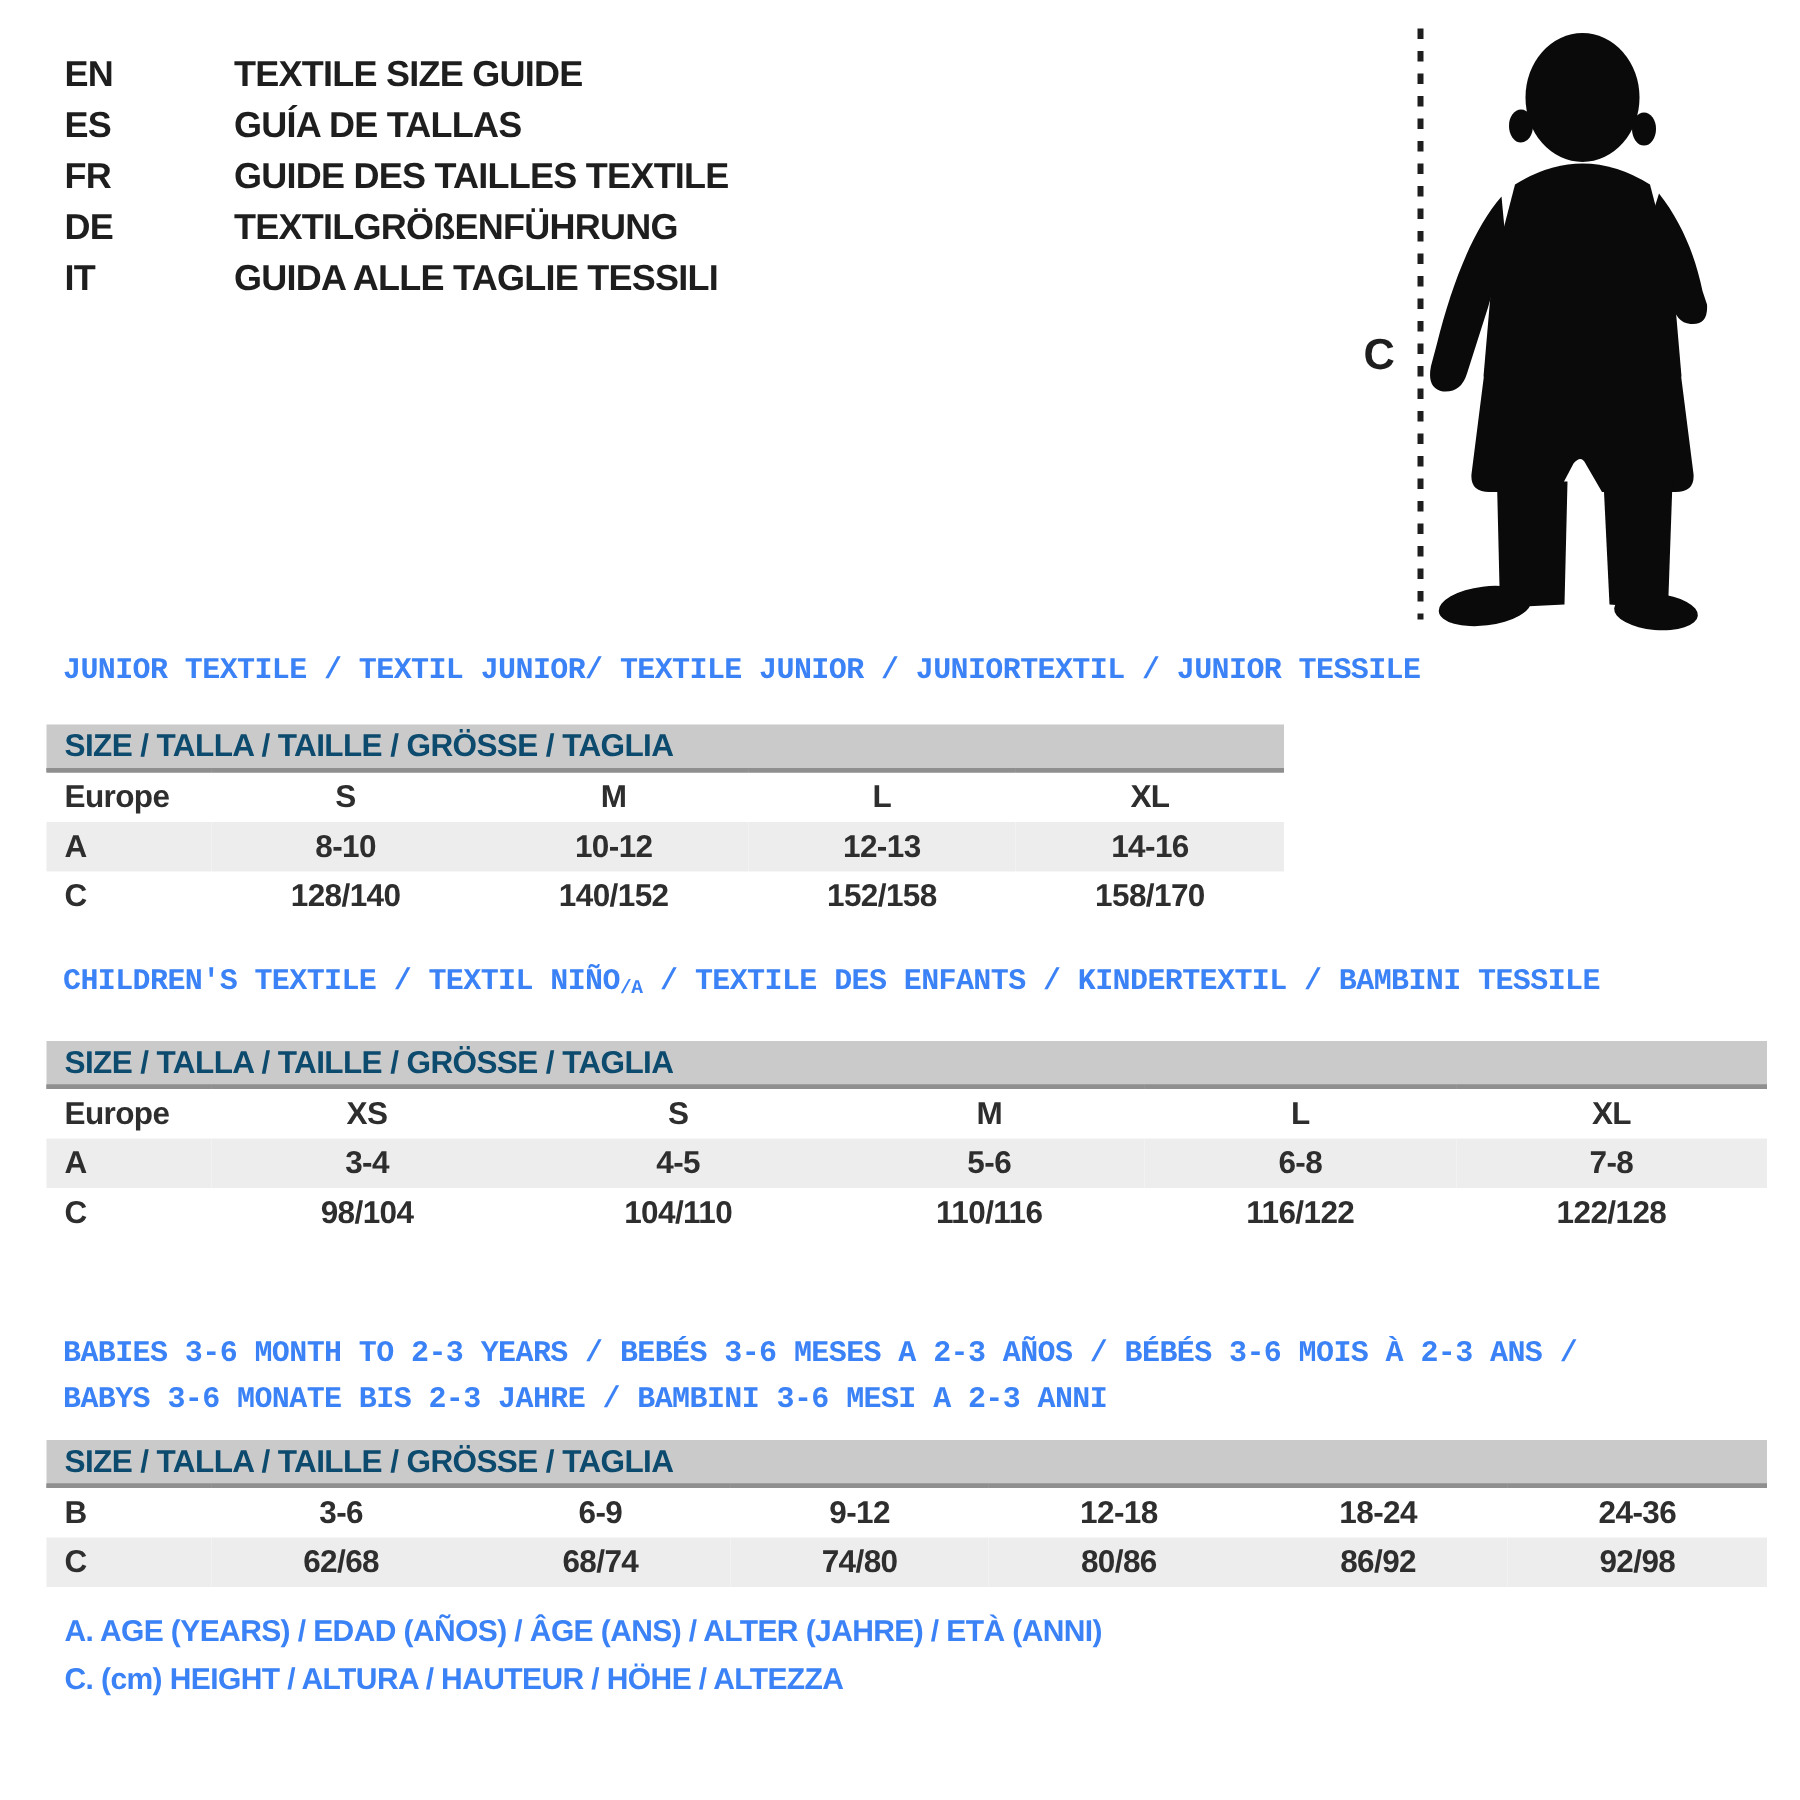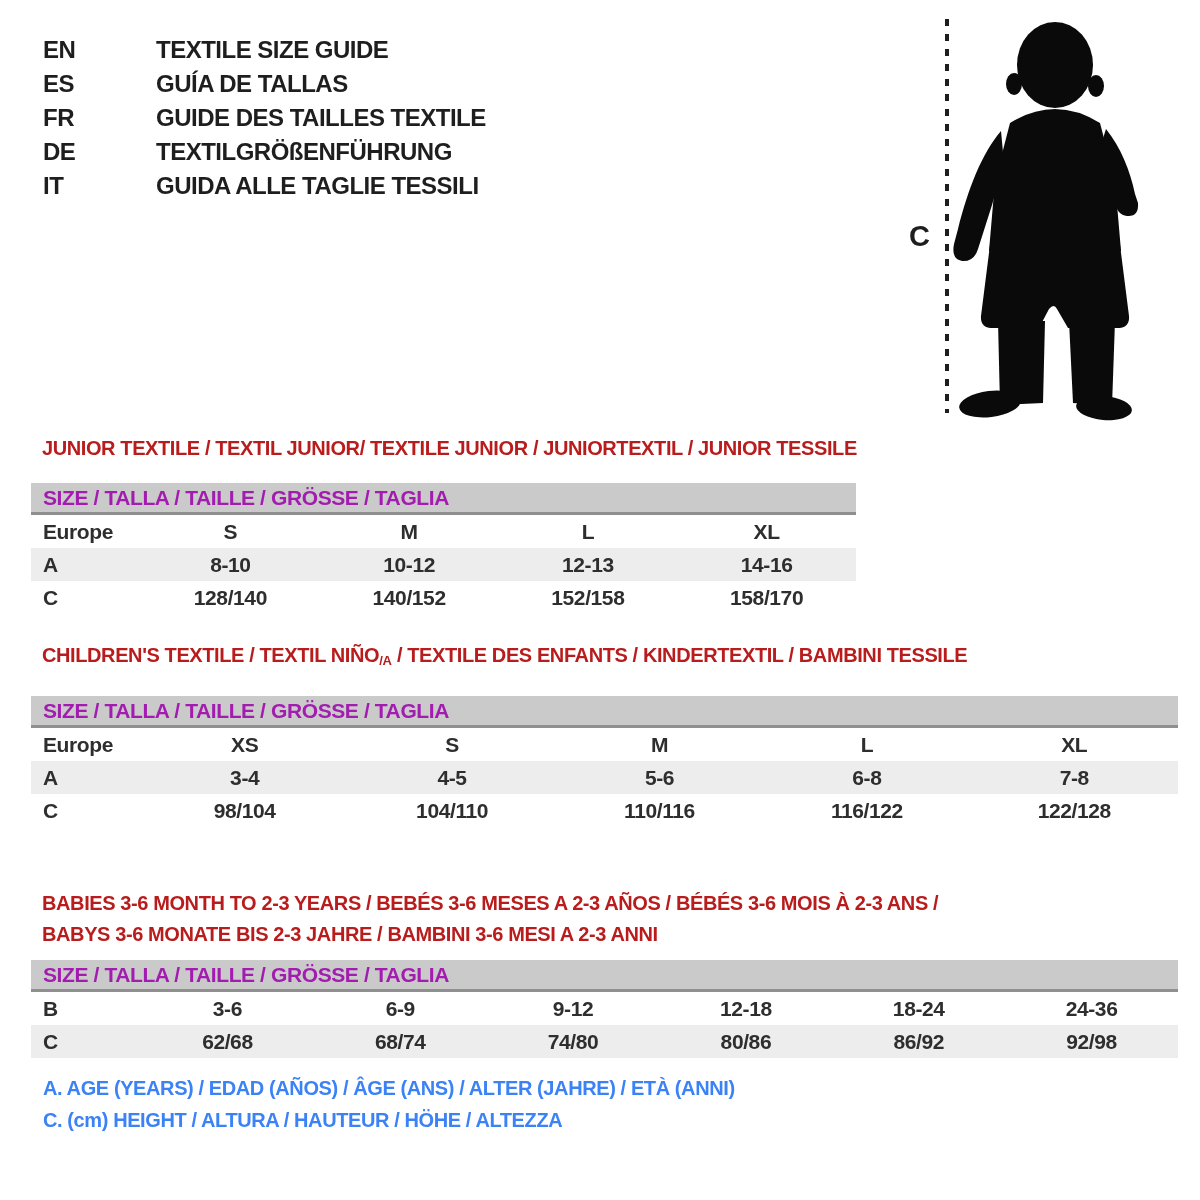--- a/index.html
+++ b/index.html
@@ -18,31 +18,31 @@
 
   
   .figure{position:absolute;left:898px;top:5px;width:300px;height:430px;}
 
   
   .section{position:absolute;}
   .sec-junior{left:31px;top:437px;width:825px;}
   .sec-children{left:31px;top:644px;width:1147px;}
   .sec-babies{left:31px;top:892px;width:1147px;}
   .sec-heading{font-size:20px;font-weight:bold;letter-spacing:-0.4px;
-    margin:0 0 0 11px;line-height:22px;white-space:nowrap;color:#b91c1c;}
+    margin:0 0 0 11px;line-height:22px;white-space:nowrap;color:#3b82f6;font-family:Liberation Mono, monospace;}
   .sec-heading .line2{display:block;margin-top:9px;}
   .heading-sub{font-size:13px;vertical-align:-3px;letter-spacing:-0.2px;}
   .sec-junior .tbl-wrap{margin-top:24px;}
   .sec-children .tbl-wrap{margin-top:24px;}
   .sec-babies .tbl-wrap{margin-top:15px;}
 
   
   .tbl{width:100%;border-collapse:collapse;table-layout:fixed;
     font-weight:bold;color:#2e2e2e;}
-  .tbl th{background:#cacaca;color:#a21caf;font-size:21px;font-weight:bold;
+  .tbl th{background:#cacaca;color:#0c4a6e;font-size:21px;font-weight:bold;
     text-align:left;padding:2px 0 2px 12px;height:25px;
     border-bottom:3px solid #8f8f8f;letter-spacing:-0.4px;white-space:nowrap;}
   .tbl td{font-size:21px;text-align:center;height:33px;padding:0;letter-spacing:-0.4px;}
   .tbl td.rowlabel{text-align:left;padding-left:12px;}
   .tbl tr.striped td{background:#ededed;}
 
   
   .legend{position:absolute;left:43px;top:1072px;}
   .legend-line{font-size:20px;font-weight:bold;letter-spacing:-0.4px;
     line-height:32px;white-space:nowrap;color:#3b82f6;}

